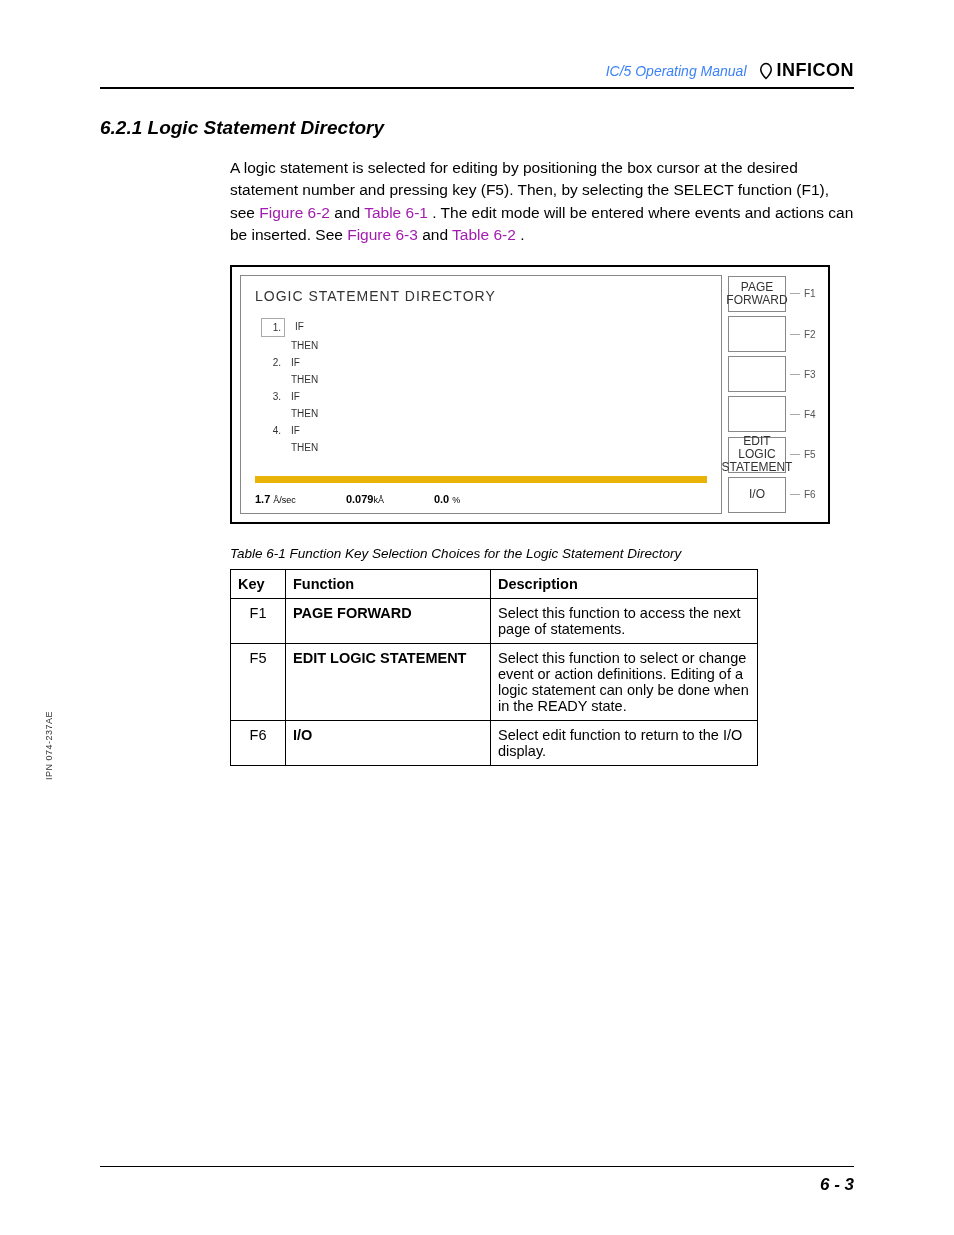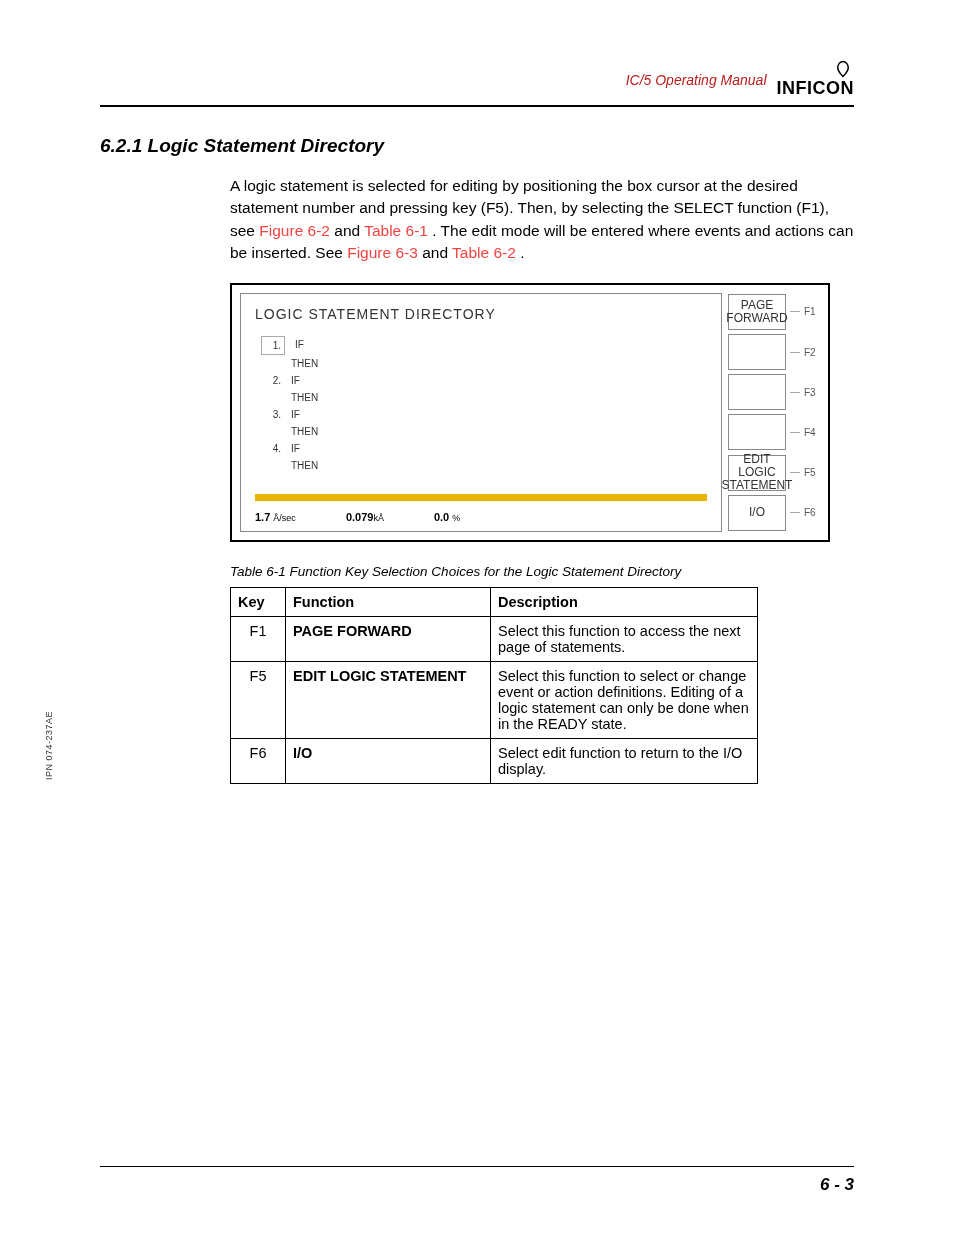--- a/index.html
+++ b/index.html
@@ -23,49 +23,48 @@
     justify-content: flex-end;
     align-items: center;
     border-bottom: 2px solid #000;
     padding-bottom: 6px;
     margin-bottom: 28px;
     gap: 10px;
   }
   .header-title {
     font-style: italic;
     font-size: 14px;
-    color: #b91c1c;
+    color: #3b82f6;
   }
   .logo {
     display: flex;
-    align-items: flex-end;
+    align-items: center;
     font-weight: bold;
     font-size: 18px;
     letter-spacing: 0.5px;
-    flex-direction: column;
   }
   .logo svg {
     width: 18px;
     height: 18px;
     margin-right: 2px;
   }
   .section-title {
     font-style: italic;
     font-weight: bold;
     font-size: 19px;
     margin: 0 0 18px 0;
   }
   .body-text {
     margin-left: 130px;
     font-size: 15.5px;
     line-height: 1.45;
     margin-bottom: 18px;
   }
   .body-text .link {
-    color: #ef4444;
+    color: #a21caf;
   }
   .figure-caption, .table-caption {
     margin-left: 130px;
     font-style: italic;
     font-size: 13.5px;
     margin-bottom: 8px;
     margin-top: 6px;
   }
   
   .figure-box {

